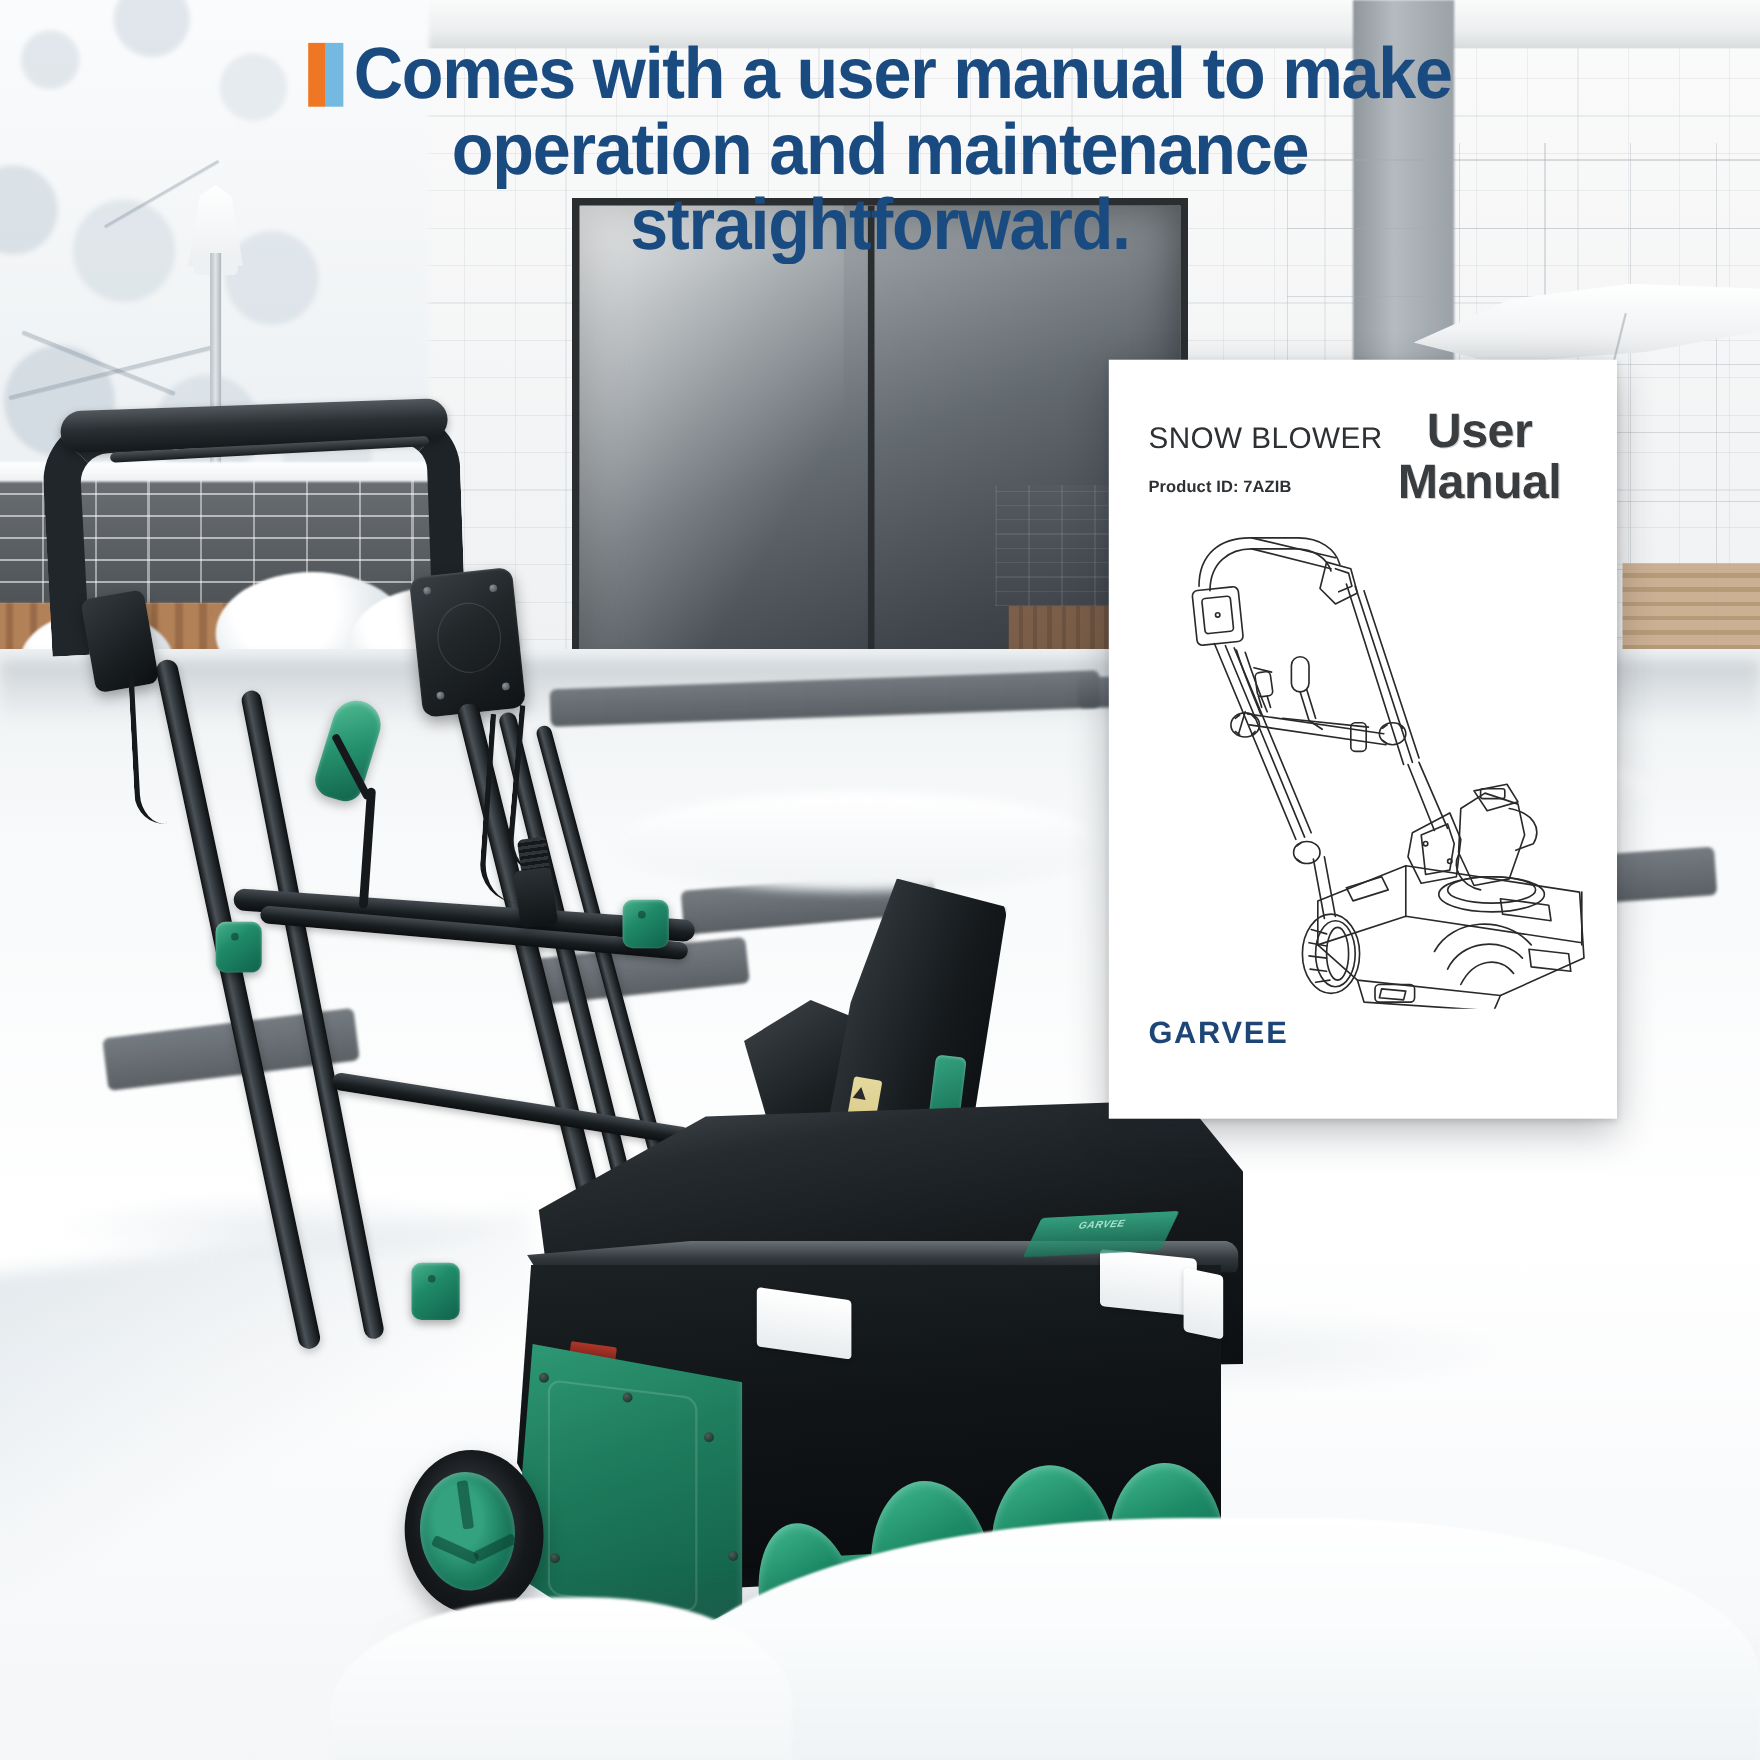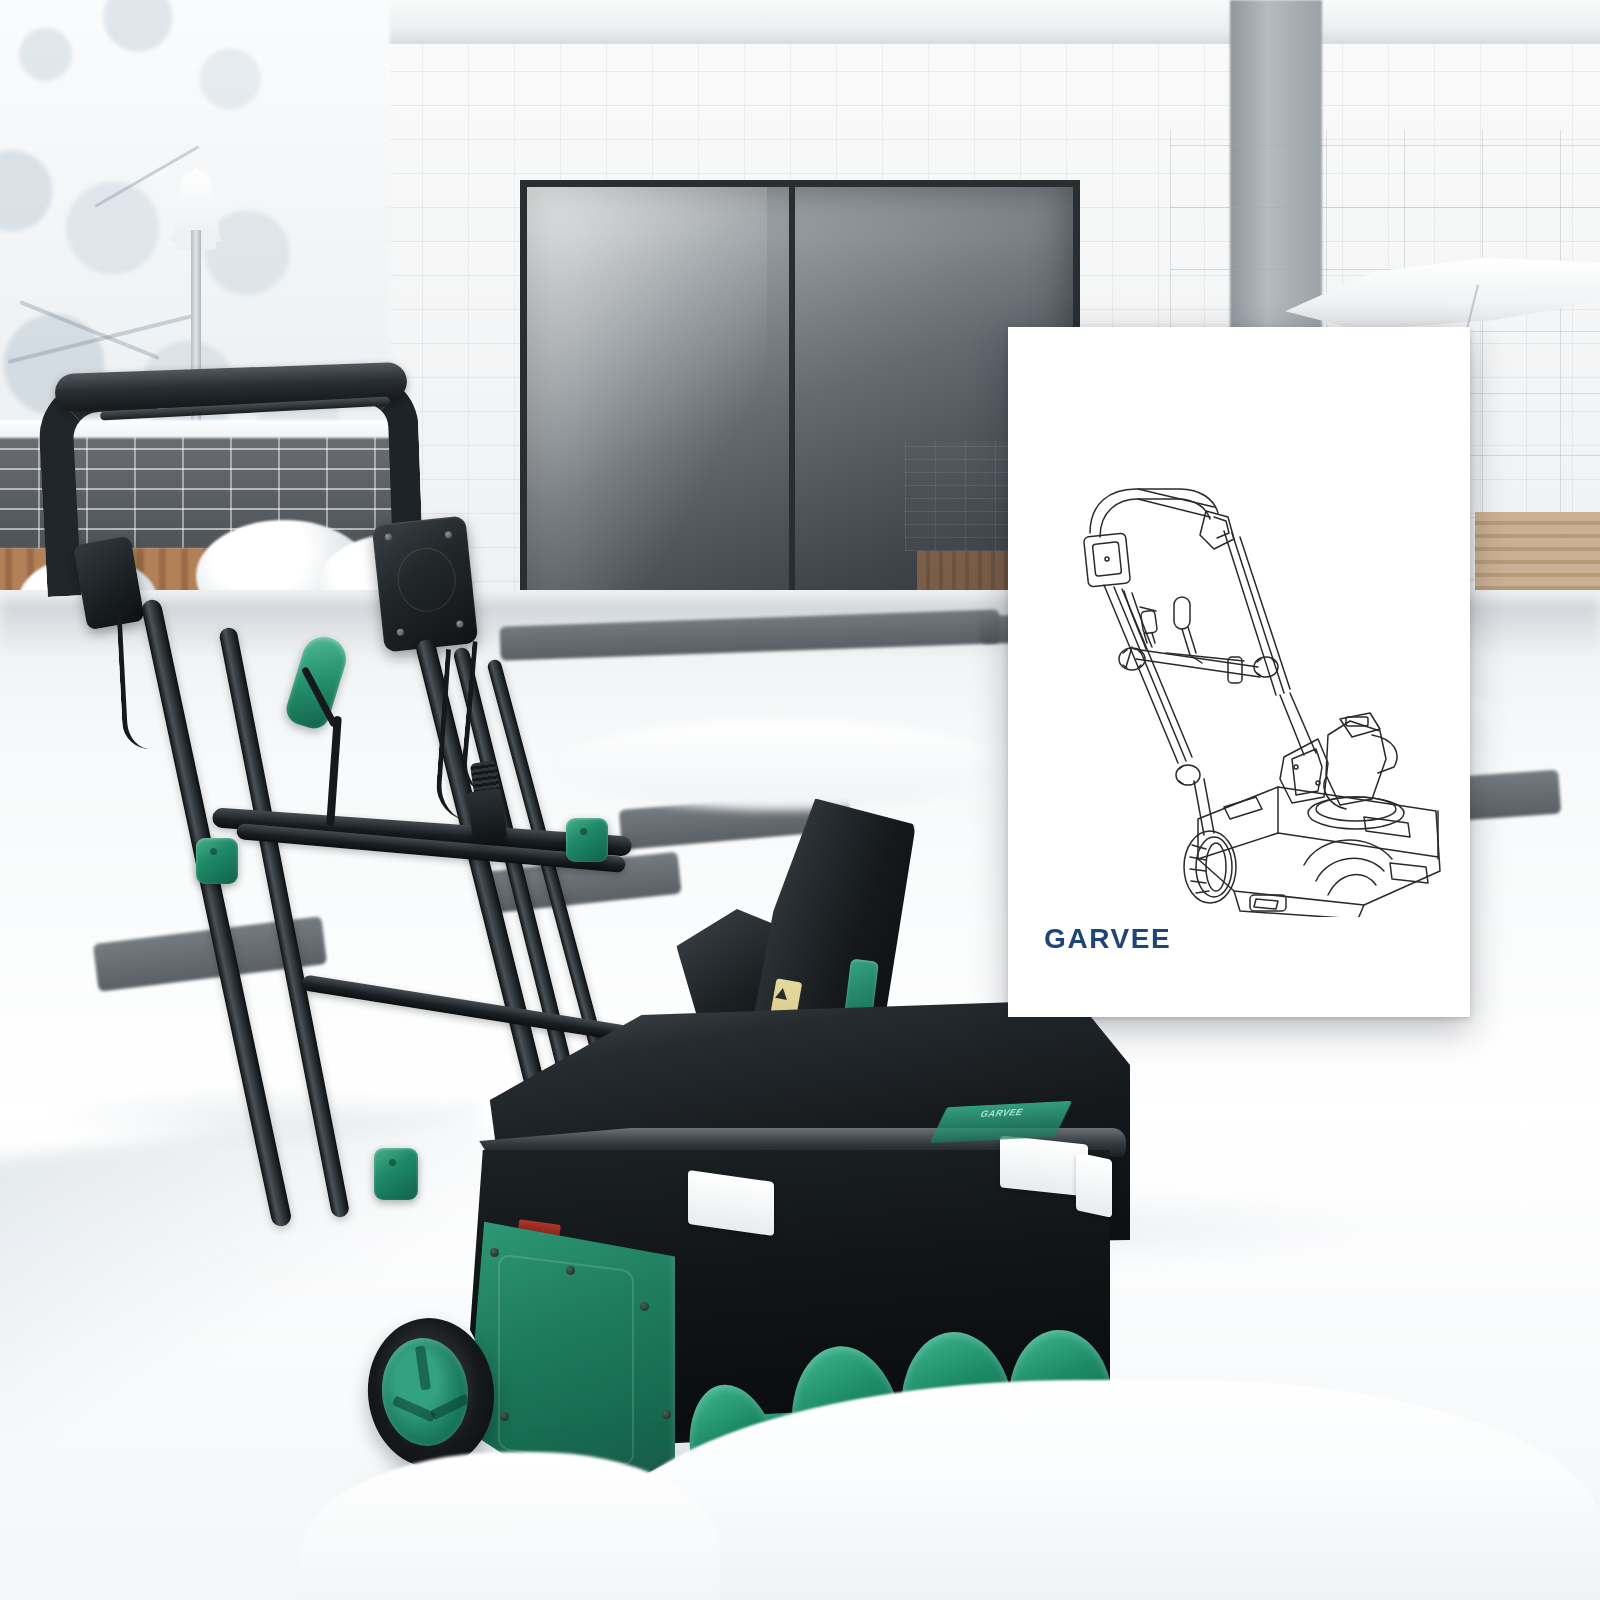--- a/index.html
+++ b/index.html
@@ -660,22 +660,37 @@
     <div class="hub"></div>
     <div class="spoke" style="left:418px; top:1346px; width:10px; height:44px; transform:rotate(-8deg);"></div>
     <div class="spoke" style="left:392px; top:1404px; width:44px; height:10px; transform:rotate(24deg);"></div>
     <div class="spoke" style="left:430px; top:1402px; width:40px; height:10px; transform:rotate(-26deg);"></div>
 
     <div class="product-shadow"></div>
     <div class="snow-pile-front"></div>
     <div class="snow-pile-left"></div>
   </div>
 
+  <div class="headline nosel">
+    <span class="headline-line">
+      <span class="hl-accent"><i class="o"></i><i class="b"></i></span><span>Comes with a user manual to make</span>
+    </span>
+    <span class="headline-line">operation and maintenance</span>
+    <span class="headline-line">straightforward.</span>
+  </div>
 
   <div class="manual-card">
+    <div class="manual-head">
+      <div class="manual-title">SNOW BLOWER</div>
+      <div class="manual-pid">Product ID: 7AZIB</div>
+      <div class="manual-big">
+        <span style="display:block">User</span>
+        <span style="display:block">Manual</span>
+      </div>
+    </div>
 
     <svg class="manual-art" viewBox="0 0 430 450">
       <g fill="none" stroke="#2a2a2a" stroke-width="1.5" stroke-linejoin="round" stroke-linecap="round">
 
         <path d="M62 66 C62 36, 82 22, 108 22 L152 22 C172 22, 186 32, 190 46"></path>
         <path d="M72 70 C72 44, 90 32, 110 32 L150 32 C166 32, 178 40, 182 52"></path>
         <path d="M110 22 L186 40"></path>
         <path d="M110 32 L182 50"></path>
 
         <path d="M178 44 l22 6 6 22 -20 10 -14 -14 z"></path>

